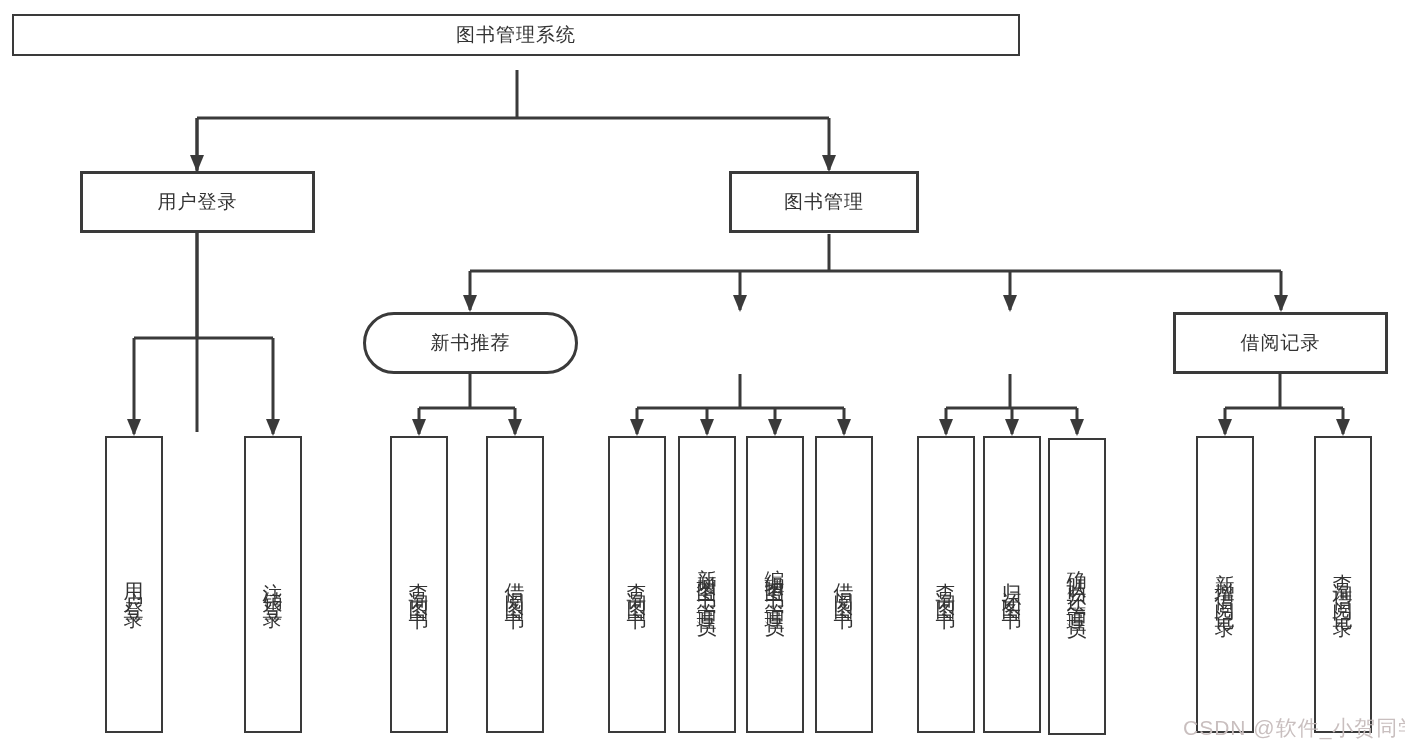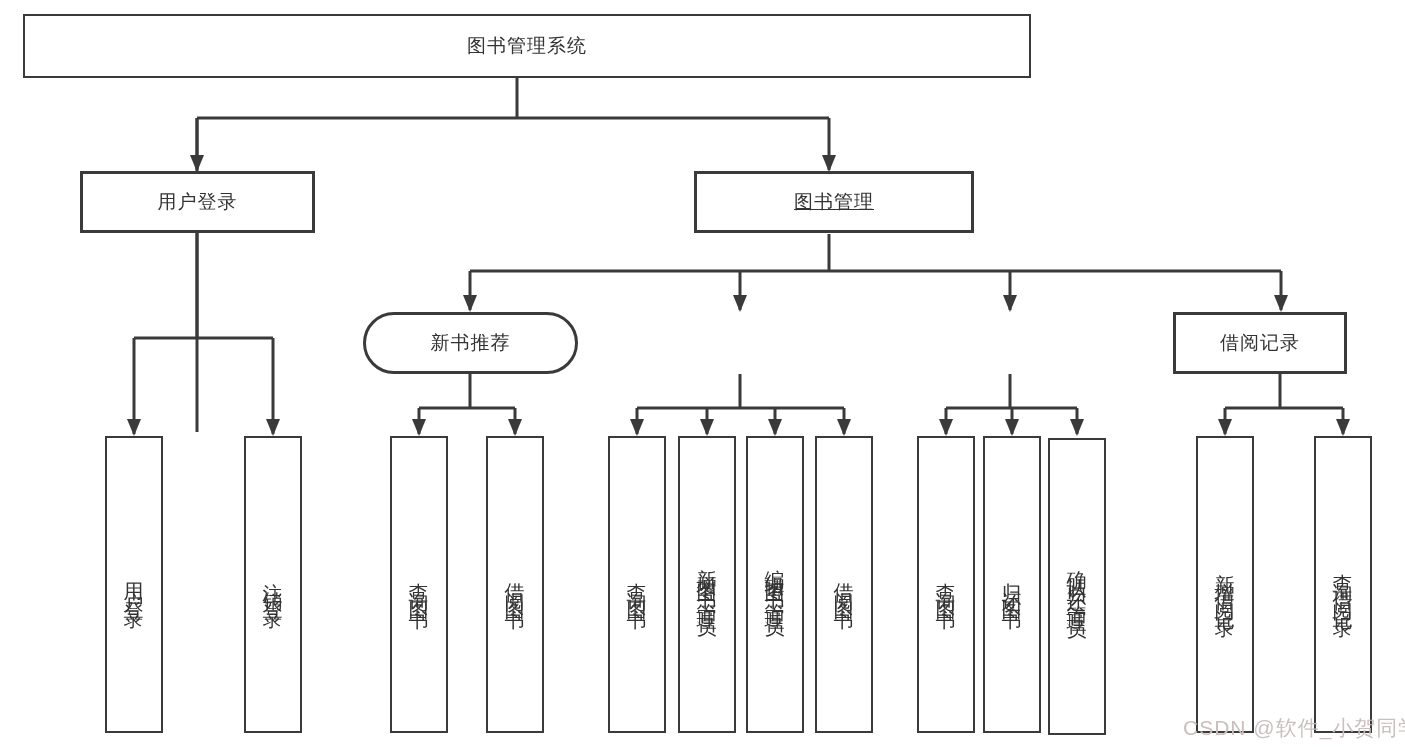--- a/index.html
+++ b/index.html
@@ -94,35 +94,35 @@
     <path d="M1010 374 V408 M946 408 H1077 M946 408 V434 M1012 408 V434 M1077 408 V434"></path>
     <polygon points="939,419 953,419 946,436"></polygon>
     <polygon points="1005,419 1019,419 1012,436"></polygon>
     <polygon points="1070,419 1084,419 1077,436"></polygon>
 
     <path d="M1280 374 V408 M1225 408 H1343 M1225 408 V434 M1343 408 V434"></path>
     <polygon points="1218,419 1232,419 1225,436"></polygon>
     <polygon points="1336,419 1350,419 1343,436"></polygon>
   </svg>
 
-  <div class="box root" style="left:23px;top:14px;width:1008px;height:64px;">
+  <div class="box root" style="left:12px;top:14px;width:1008px;height:42px;">
     <span>图书管理系统</span>
   </div>
 
   <div class="box l1" style="left:80px;top:171px;width:235px;height:62px;">
     <span>用户登录</span>
   </div>
-  <div class="box l1" style="left:694px;top:171px;width:280px;height:62px;text-decoration:underline;">
+  <div class="box l1" style="left:729px;top:171px;width:190px;height:62px;">
     <span>图书管理</span>
   </div>
 
   <div class="box l2" style="left:363px;top:312px;width:215px;height:62px;border-radius:31px;">
     <span>新书推荐</span>
   </div>
-  <div class="box l2" style="left:1173px;top:312px;width:174px;height:62px;">
+  <div class="box l2" style="left:1173px;top:312px;width:215px;height:62px;">
     <span>借阅记录</span>
   </div>
 
   <div class="vbox" style="left:105px;top:436px;width:58px;height:297px;">
     <span>用户登录</span>
   </div>
   <div class="vbox" style="left:244px;top:436px;width:58px;height:297px;">
     <span>注销登录</span>
   </div>
 

